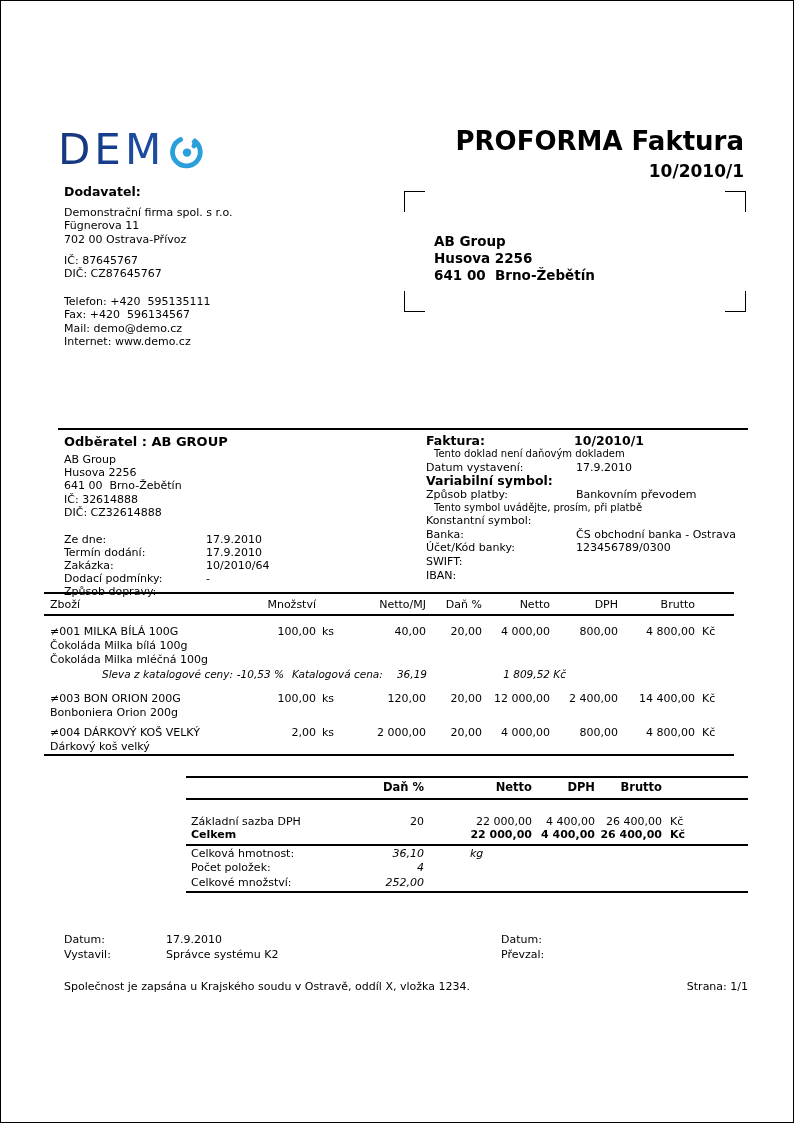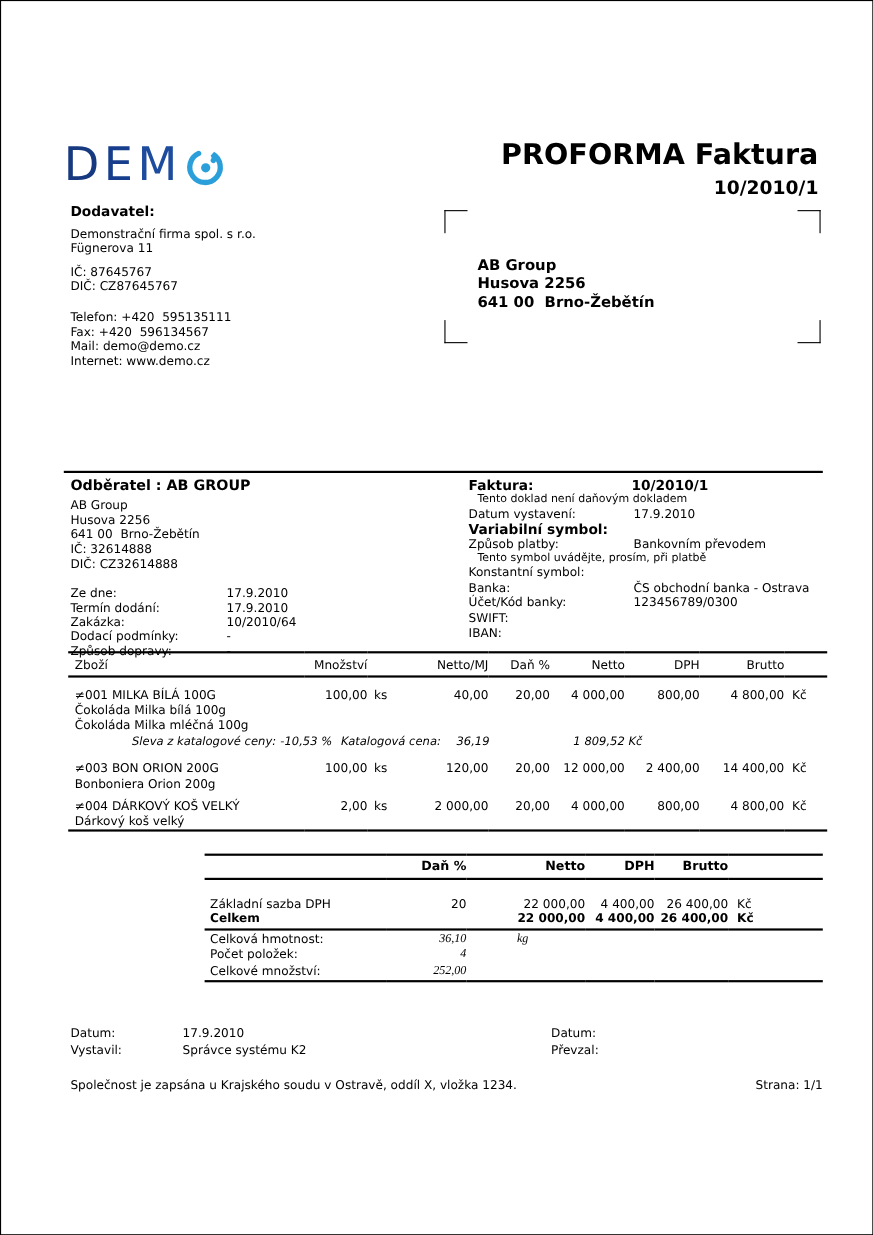--- a/index.html
+++ b/index.html
@@ -4,21 +4,21 @@
 <style>
   html,body { margin:0; padding:0; background:#fff; }
   .page {
     position:relative; width:794px; height:1123px;
     box-sizing:border-box; border:1px solid #000;
     background:#fff; color:#000;
     font-family:"DejaVu Sans","Liberation Sans",sans-serif;
     font-size:11px; overflow:hidden;
   }
   .pre { white-space:pre-wrap; }
-  .i { font-style:italic;font-family:Liberation Serif, serif; }
+  .i { font-style:italic; }
   .r { text-align:right; }
 
   
   .logo { position:absolute; left:57px; top:126px; display:flex; align-items:center; }
   .logo .ltr { font-size:42px; line-height:44px; letter-spacing:4px; font-weight:normal; }
   .logo .l1 { color:#16397f; }
   .logo .l2 { color:#173e8c; }
   .logo .l3 { color:#1d4c9e; }
   .logo svg { margin-left:2px; margin-top:3px; }
 
@@ -52,21 +52,21 @@
   .kv .k { width:142px; flex-shrink:0; }
   .info-right { position:absolute; left:368px; top:4px; width:322px; }
   .kv2 { display:flex; line-height:13.6px; }
   .kv2 .k { width:150px; flex-shrink:0; }
   .kv2.bold { font-size:12.5px; font-weight:bold; line-height:14px; }
   .kv2.bold .k { width:148px; }
   .note { font-size:10px; line-height:12.5px; padding-left:8px; }
 
   
   table { border-collapse:collapse; table-layout:fixed; }
-  .items { position:absolute; left:61px; top:591px; width:690px;
+  .items { position:absolute; left:43px; top:591px; width:690px;
            border-top:2px solid #000; border-bottom:2px solid #000; }
   .items td { padding:0; vertical-align:top; font-size:11px; line-height:14px; overflow:visible; white-space:nowrap; }
   .items .head td { line-height:13px; padding-top:4px; padding-bottom:3px; border-bottom:2px solid #000; }
   .items td.name { padding-left:6px; }
   .items td.unit { padding-left:6px; }
   .items td.cur { padding-left:7px; }
   .items tr.nrow td { padding-top:6px; }
   .items tr.first td { padding-top:9px; }
   .items tr.drow td { line-height:13.5px; padding-bottom:2px; }
   .disc { display:flex; font-size:10.5px; font-style:italic; line-height:15px; padding-bottom:2px; }
@@ -117,20 +117,21 @@
 
   <div class="title-wrap">
     <div class="doc-title">PROFORMA Faktura</div>
     <div class="doc-number">10/2010/1</div>
   </div>
 
   <div class="supplier">
     <div class="hdr">Dodavatel:</div>
     <div class="line pre">Demonstrační firma spol. s r.o.</div>
     <div class="line pre">Fügnerova 11</div>
+    <div class="line pre">702 00 Ostrava-Přívoz</div>
     <div class="gap"></div>
     <div class="line pre">IČ: 87645767</div>
     <div class="line pre">DIČ: CZ87645767</div>
     <div class="gap2"></div>
     <div class="line pre">Telefon: +420  595135111</div>
     <div class="line pre">Fax: +420  596134567</div>
     <div class="line pre">Mail: demo@demo.cz</div>
     <div class="line pre">Internet: www.demo.cz</div>
   </div>
 

